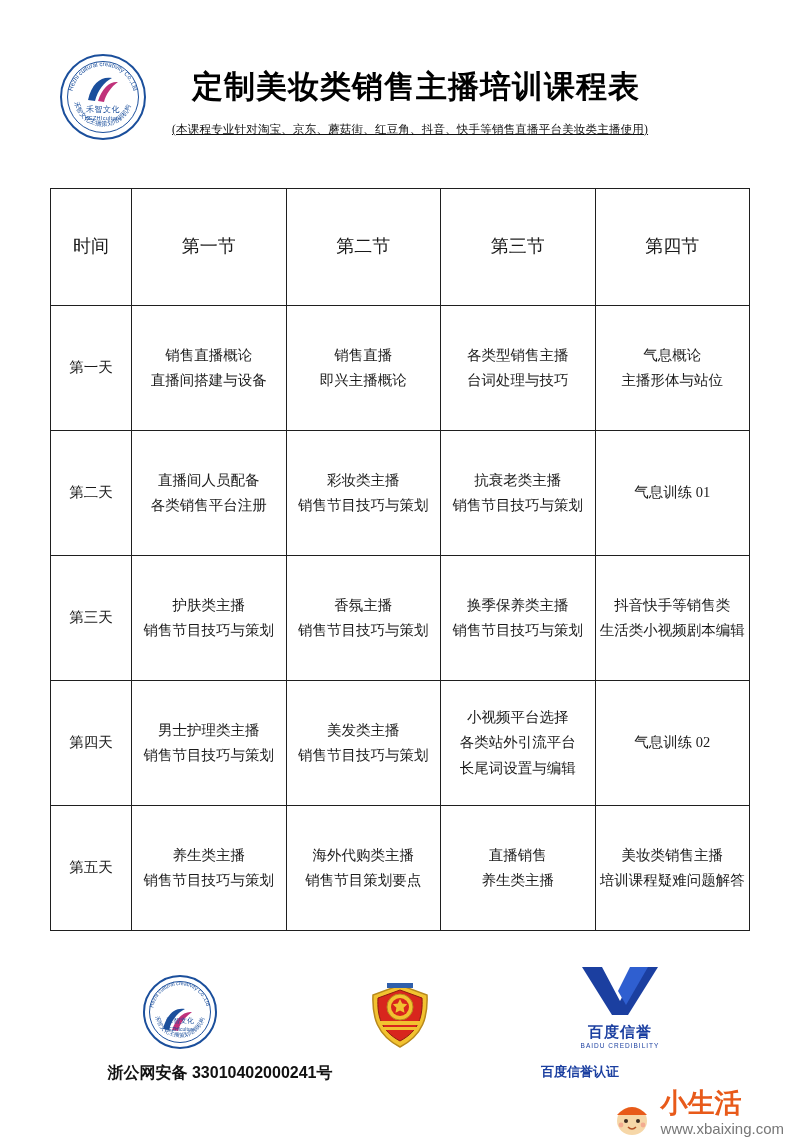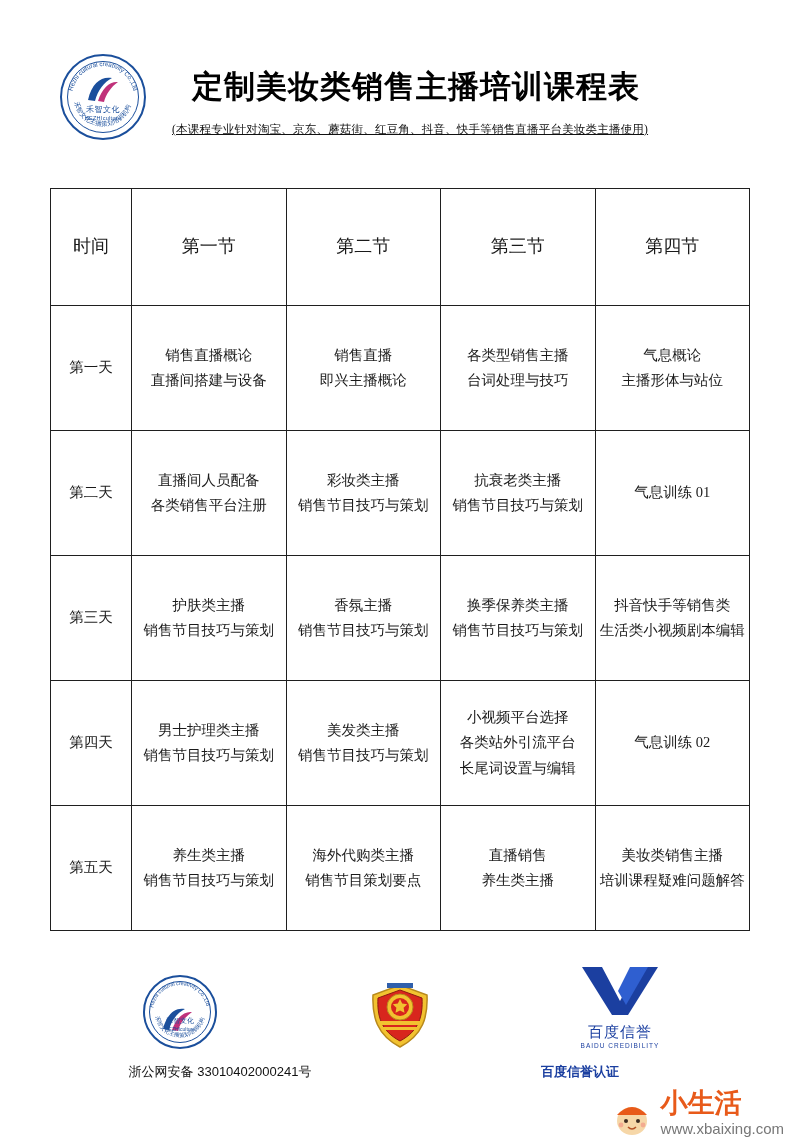--- a/index.html
+++ b/index.html
@@ -187,21 +187,21 @@
 
   
   .baidu-v {
     width: 84px;
     height: 54px;
     margin: 0 auto;
   }
   .baidu-txt-cn {
     font-family: "Liberation Sans", sans-serif;
     font-size: 15px;
-    font-weight: normal;
+    font-weight: bold;
     color: #1b3fa0;
     letter-spacing: 1px;
     margin-top: 2px;
   }
   .baidu-txt-en {
     font-family: "Liberation Sans", sans-serif;
     font-size: 6.5px;
     color: #1b3fa0;
     letter-spacing: 1px;
   }
@@ -212,22 +212,22 @@
     padding: 14px 40px 0 40px;
     font-family: "Liberation Sans", sans-serif;
   }
   .footer-texts .ft {
     width: 240px;
     text-align: center;
     font-size: 12.5px;
     color: #111;
   }
   .footer-texts .ft.bold {
-    font-weight: normal;
-    font-size: 13px;
+    font-weight: bold;
+    font-size: 16px;
   }
   .footer-texts .ft.baidu {
     font-weight: bold;
     font-size: 13px;
     color: #1b3fa0;
   }
 
   
   .watermark {
     position: absolute;

